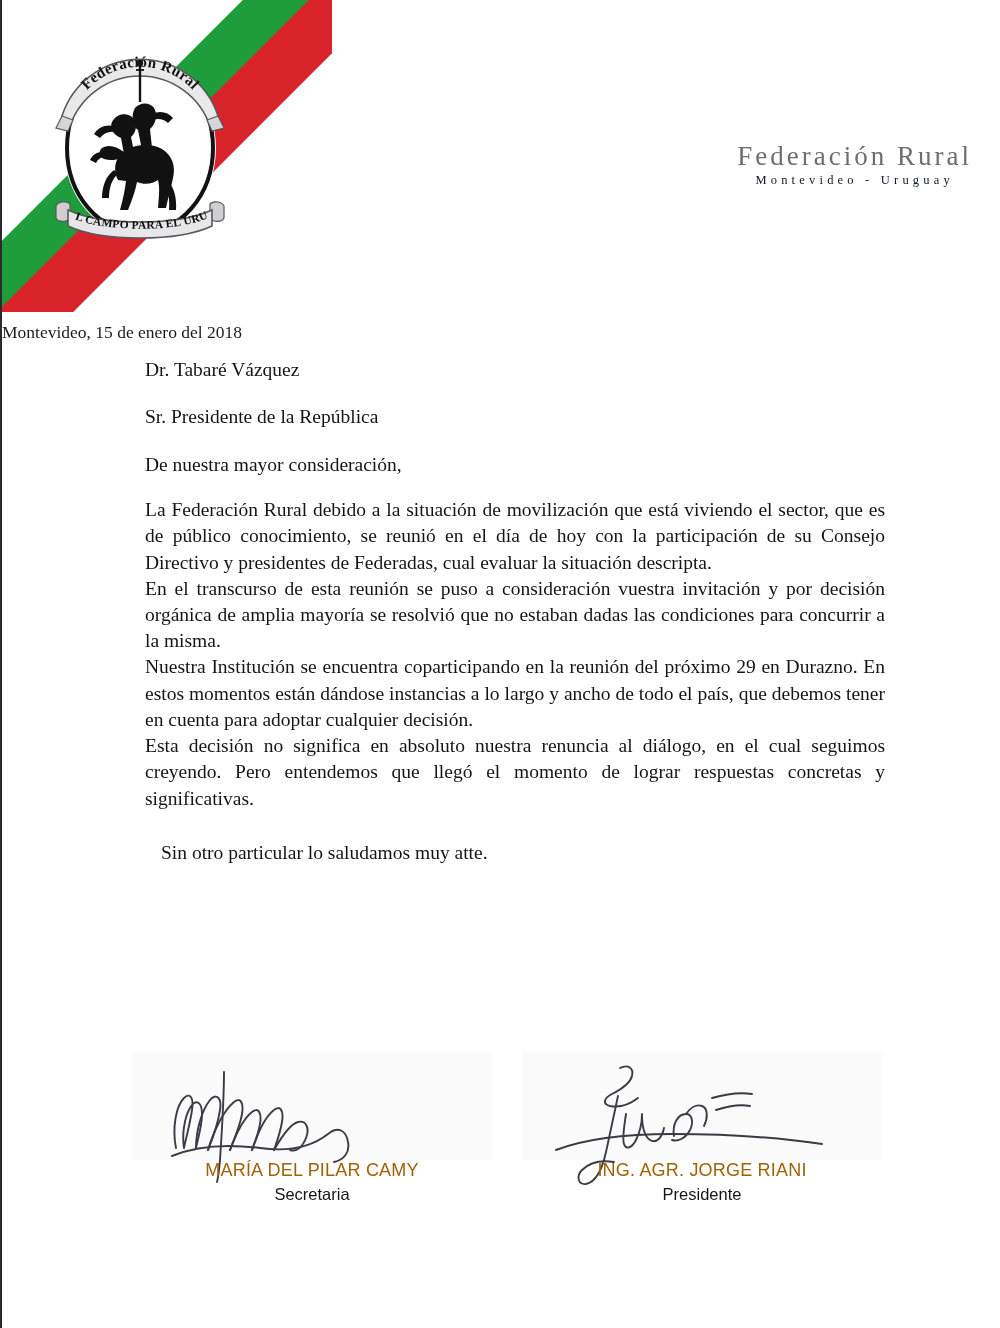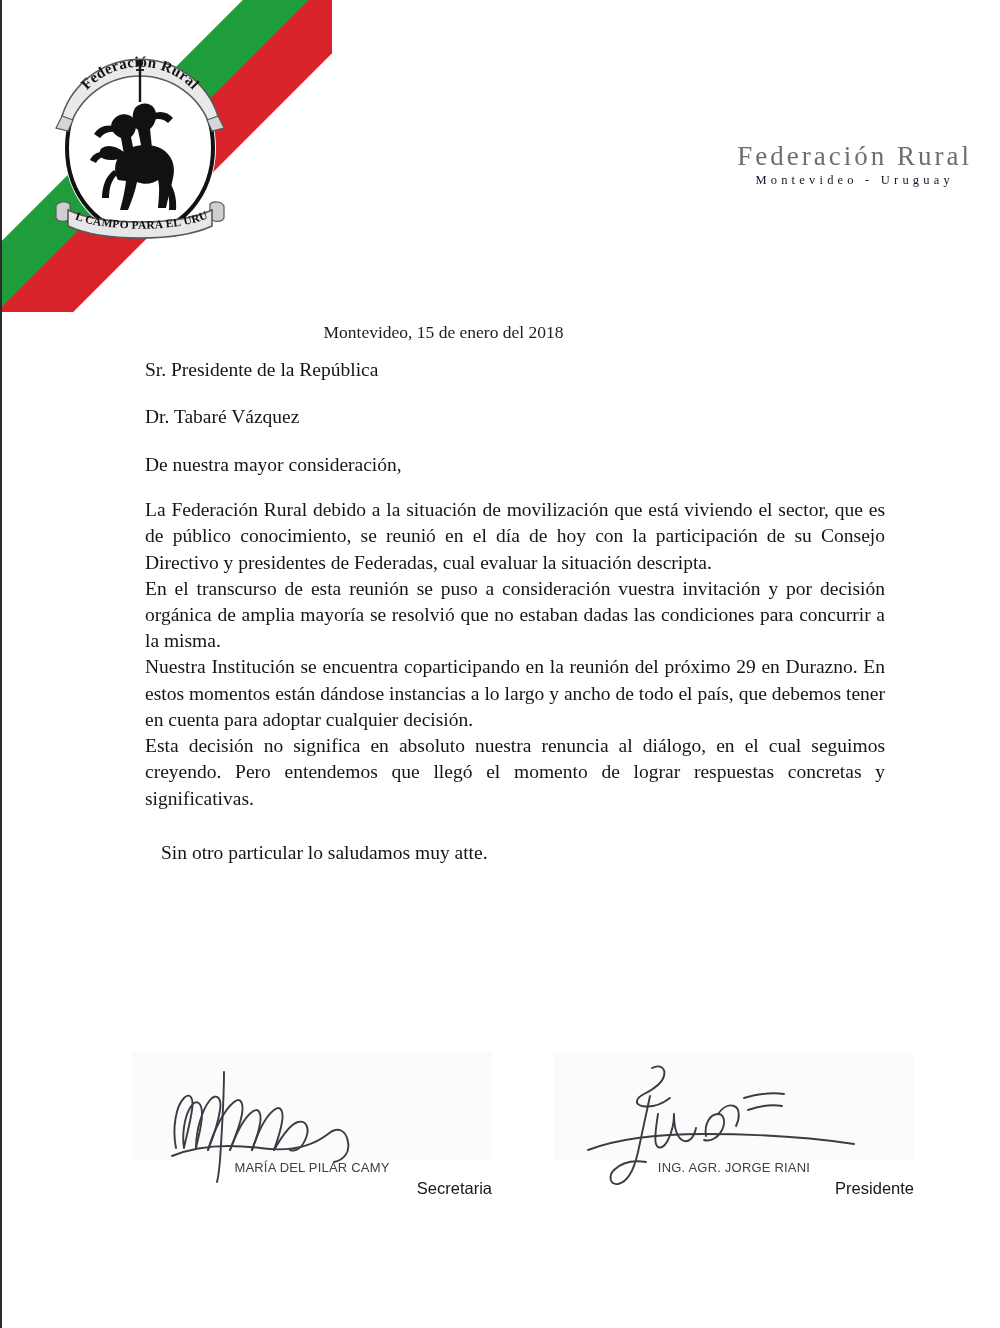--- a/index.html
+++ b/index.html
@@ -79,21 +79,21 @@
     margin-top: 3px;
     color: #0f172a;
   }
 
   
   .doc-date {
     position: absolute;
     left: 0;
     top: 322px;
     width: 883px;
-    text-align: center;
+    text-align: left;
     font-size: 17.5px;
     color: #1d1d1d;
   }
   .letter-body {
     position: absolute;
     left: 143px;
     top: 358px;
     width: 740px;
     color: #151515;
     font-size: 19.5px;
@@ -123,52 +123,51 @@
     top: 1052px;
     width: 1000px;
     height: 210px;
   }
   .sig-block {
     position: absolute;
     width: 360px;
     text-align: center;
   }
   .sig-left  { left: 130px; }
-  .sig-right { left: 552px; }
+  .sig-right { left: 520px; }
 
   .sig-ink {
     position: relative;
     height: 108px;
     background: #fbfbfc;
   }
   .sig-ink svg {
     position: absolute;
     left: 0;
     top: 0;
     width: 360px;
     height: 135px;
     overflow: visible;
   }
   .sig-name {
     position: relative;
     font-family: "Liberation Sans", "DejaVu Sans", sans-serif;
-    font-size: 13px;
-    color: #404040;
+    font-size: 18px;
+    color: #a16207;
     letter-spacing: 0.2px;
     white-space: nowrap;
     z-index: 3;
   }
   .sig-role {
     position: relative;
     font-family: "Liberation Sans", "DejaVu Sans", sans-serif;
     font-size: 16.5px;
     color: #161616;
     margin-top: 4px;
     z-index: 3;
-    text-align: right;
   }
 </style>
 </head>
 <body>
 
 <div class="page">
 
   <div class="stripes">
     <div class="stripe stripe-green"></div>
     <div class="stripe stripe-red"></div>
@@ -239,22 +238,22 @@
   </div>
 
   <div class="letterhead">
     <div class="lh-title">Federación Rural</div>
     <div class="lh-sub">Montevideo - Uruguay</div>
   </div>
 
   <div class="doc-date">Montevideo, 15 de enero del 2018</div>
 
   <div class="letter-body">
+    <p class="addr-line">Dr. Tabaré Vázquez</p>
     <p class="addr-line">Sr. Presidente de la República</p>
-    <p class="addr-line">Dr. Tabaré Vázquez</p>
     <p class="addr-line salutation">De nuestra mayor consideración,</p>
 
     <p class="para">La Federación Rural debido a la situación de movilización que está viviendo el sector, que es de público conocimiento, se reunió en el día de hoy con la participación de su Consejo Directivo y presidentes de Federadas, cual evaluar la situación descripta.</p>
     <p class="para">En el transcurso de esta reunión se puso a consideración vuestra invitación y por decisión orgánica de amplia mayoría se resolvió que no estaban dadas las condiciones para concurrir a la misma.</p>
     <p class="para">Nuestra Institución se encuentra coparticipando en la reunión del próximo 29 en Durazno. En estos momentos están dándose instancias a lo largo y ancho de todo el país, que debemos tener en cuenta para adoptar cualquier decisión.</p>
     <p class="para">Esta decisión no significa en absoluto nuestra renuncia al diálogo, en el cual seguimos creyendo. Pero entendemos que llegó el momento de lograr respuestas concretas y significativas.</p>
 
     <p class="closing">Sin otro particular lo saludamos muy atte.</p>
   </div>
 

